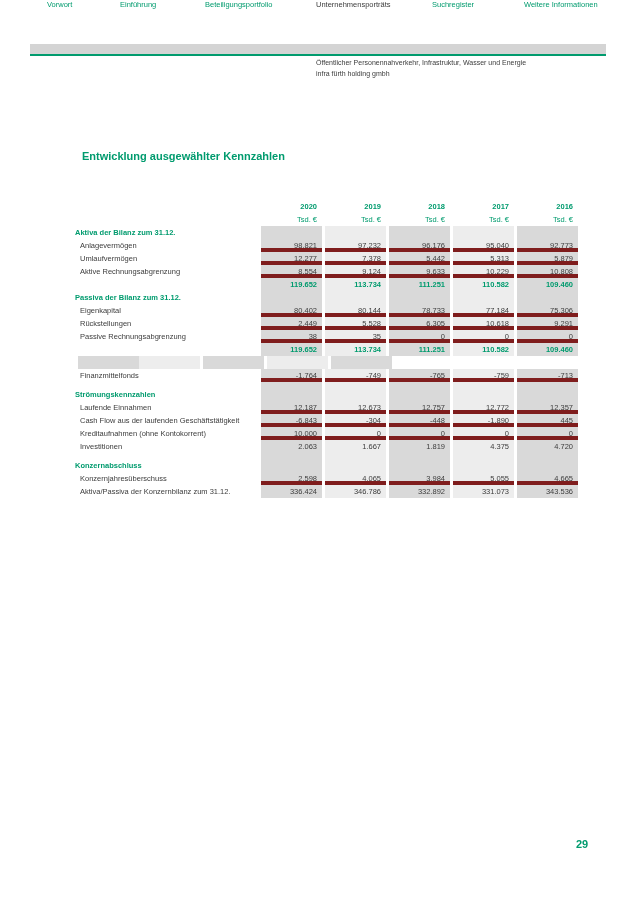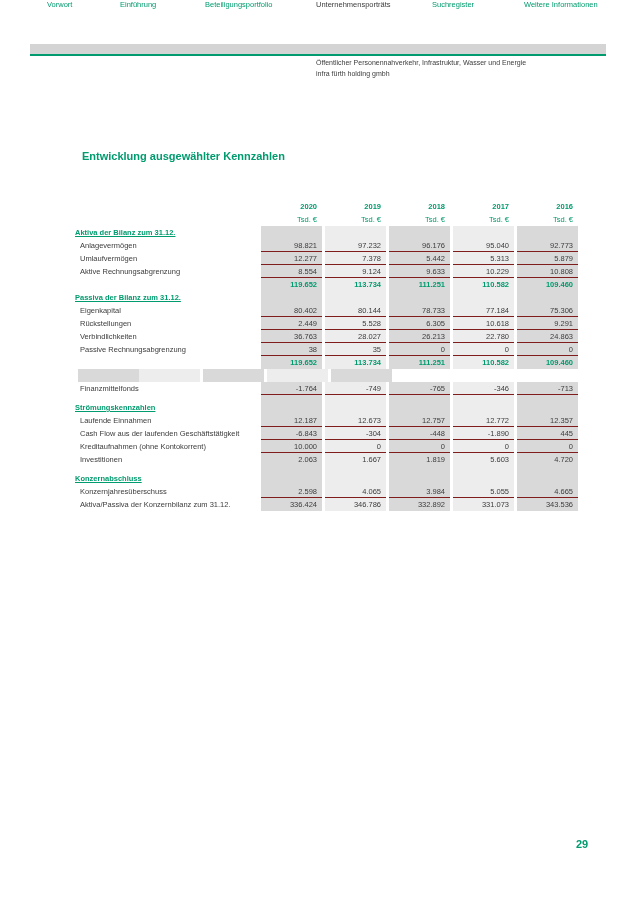--- a/index.html
+++ b/index.html
@@ -38,31 +38,31 @@
     font-size:11px;font-weight:bold;color:#009b6e;white-space:nowrap;margin-left:38px;
   }
 
   
   .ktable{position:absolute;left:75px;top:190px;width:503px;margin-top:10px;}
   .trow{display:flex;height:13px;line-height:13px;}
   .trow.spacer{height:6px;}
   .tlabel{
     width:186px;font-size:7.5px;color:#3c3c3c;white-space:nowrap;overflow:hidden;
   }
-  .tlabel.section{color:#009b6e;font-weight:bold;text-decoration:underline;}
+  .tlabel.section{color:#009b6e;font-weight:bold;}
   .tlabel.indent{padding-left:5px;box-sizing:border-box;}
   .cell{
     width:61px;margin-left:3px;box-sizing:border-box;
     text-align:right;padding-right:5px;
     font-size:7.5px;color:#3c3c3c;white-space:nowrap;
   }
   .trow .cell:nth-child(2){margin-left:0;}
   .cell.dark{background:#d9d9d9;}
   .cell.light{background:#ededed;padding-left:25px;}
-  .cell.ul{border-bottom:1px solid #7f1d1d;}
+  .cell.ul{border-bottom:4px solid #7f1d1d;}
   .cell.total{color:#009b6e;font-weight:bold;}
   .cell.year{color:#009b6e;font-weight:bold;}
   .cell.unit{color:#009b6e;}
 
   .page-number{
     position:absolute;left:576px;top:838px;
     font-size:11px;font-weight:bold;color:#009b6e;
   }
 </style>
 </head>
@@ -162,28 +162,20 @@
       </div>
       <div class="trow">
         <div class="tlabel indent">Rückstellungen</div>
         <div class="cell dark ul">2.449</div>
         <div class="cell light ul">5.528</div>
         <div class="cell dark ul">6.305</div>
         <div class="cell light ul">10.618</div>
         <div class="cell dark ul">9.291</div>
       </div>
       <div class="trow">
-        <div class="tlabel indent">Verbindlichkeiten</div>
-        <div class="cell dark ul">36.763</div>
-        <div class="cell light ul">28.027</div>
-        <div class="cell dark ul">26.213</div>
-        <div class="cell light ul">22.780</div>
-        <div class="cell dark ul">24.863</div>
-      </div>
-      <div class="trow">
         <div class="tlabel indent">Passive Rechnungsabgrenzung</div>
         <div class="cell dark ul">38</div>
         <div class="cell light ul">35</div>
         <div class="cell dark ul">0</div>
         <div class="cell light ul">0</div>
         <div class="cell dark ul">0</div>
       </div>
       <div class="trow">
         <div class="tlabel"></div>
         <div class="cell dark total">119.652</div>
@@ -197,21 +189,21 @@
         <div class="cell light"></div>
         <div class="cell dark"></div>
         <div class="cell light"></div>
         <div class="cell dark"></div>
       </div>
       <div class="trow">
         <div class="tlabel indent">Finanzmittelfonds</div>
         <div class="cell dark ul">-1.764</div>
         <div class="cell light ul">-749</div>
         <div class="cell dark ul">-765</div>
-        <div class="cell light ul">-346</div>
+        <div class="cell light ul">-759</div>
         <div class="cell dark ul">-713</div>
       </div>
       <div class="trow spacer">
         <div class="tlabel"></div>
         <div class="cell dark"></div>
         <div class="cell light"></div>
         <div class="cell dark"></div>
         <div class="cell light"></div>
         <div class="cell dark"></div>
       </div>
@@ -245,21 +237,21 @@
         <div class="cell light ul">0</div>
         <div class="cell dark ul">0</div>
         <div class="cell light ul">0</div>
         <div class="cell dark ul">0</div>
       </div>
       <div class="trow">
         <div class="tlabel indent">Investitionen</div>
         <div class="cell dark">2.063</div>
         <div class="cell light">1.667</div>
         <div class="cell dark">1.819</div>
-        <div class="cell light">5.603</div>
+        <div class="cell light">4.375</div>
         <div class="cell dark">4.720</div>
       </div>
       <div class="trow spacer">
         <div class="tlabel"></div>
         <div class="cell dark"></div>
         <div class="cell light"></div>
         <div class="cell dark"></div>
         <div class="cell light"></div>
         <div class="cell dark"></div>
       </div>

